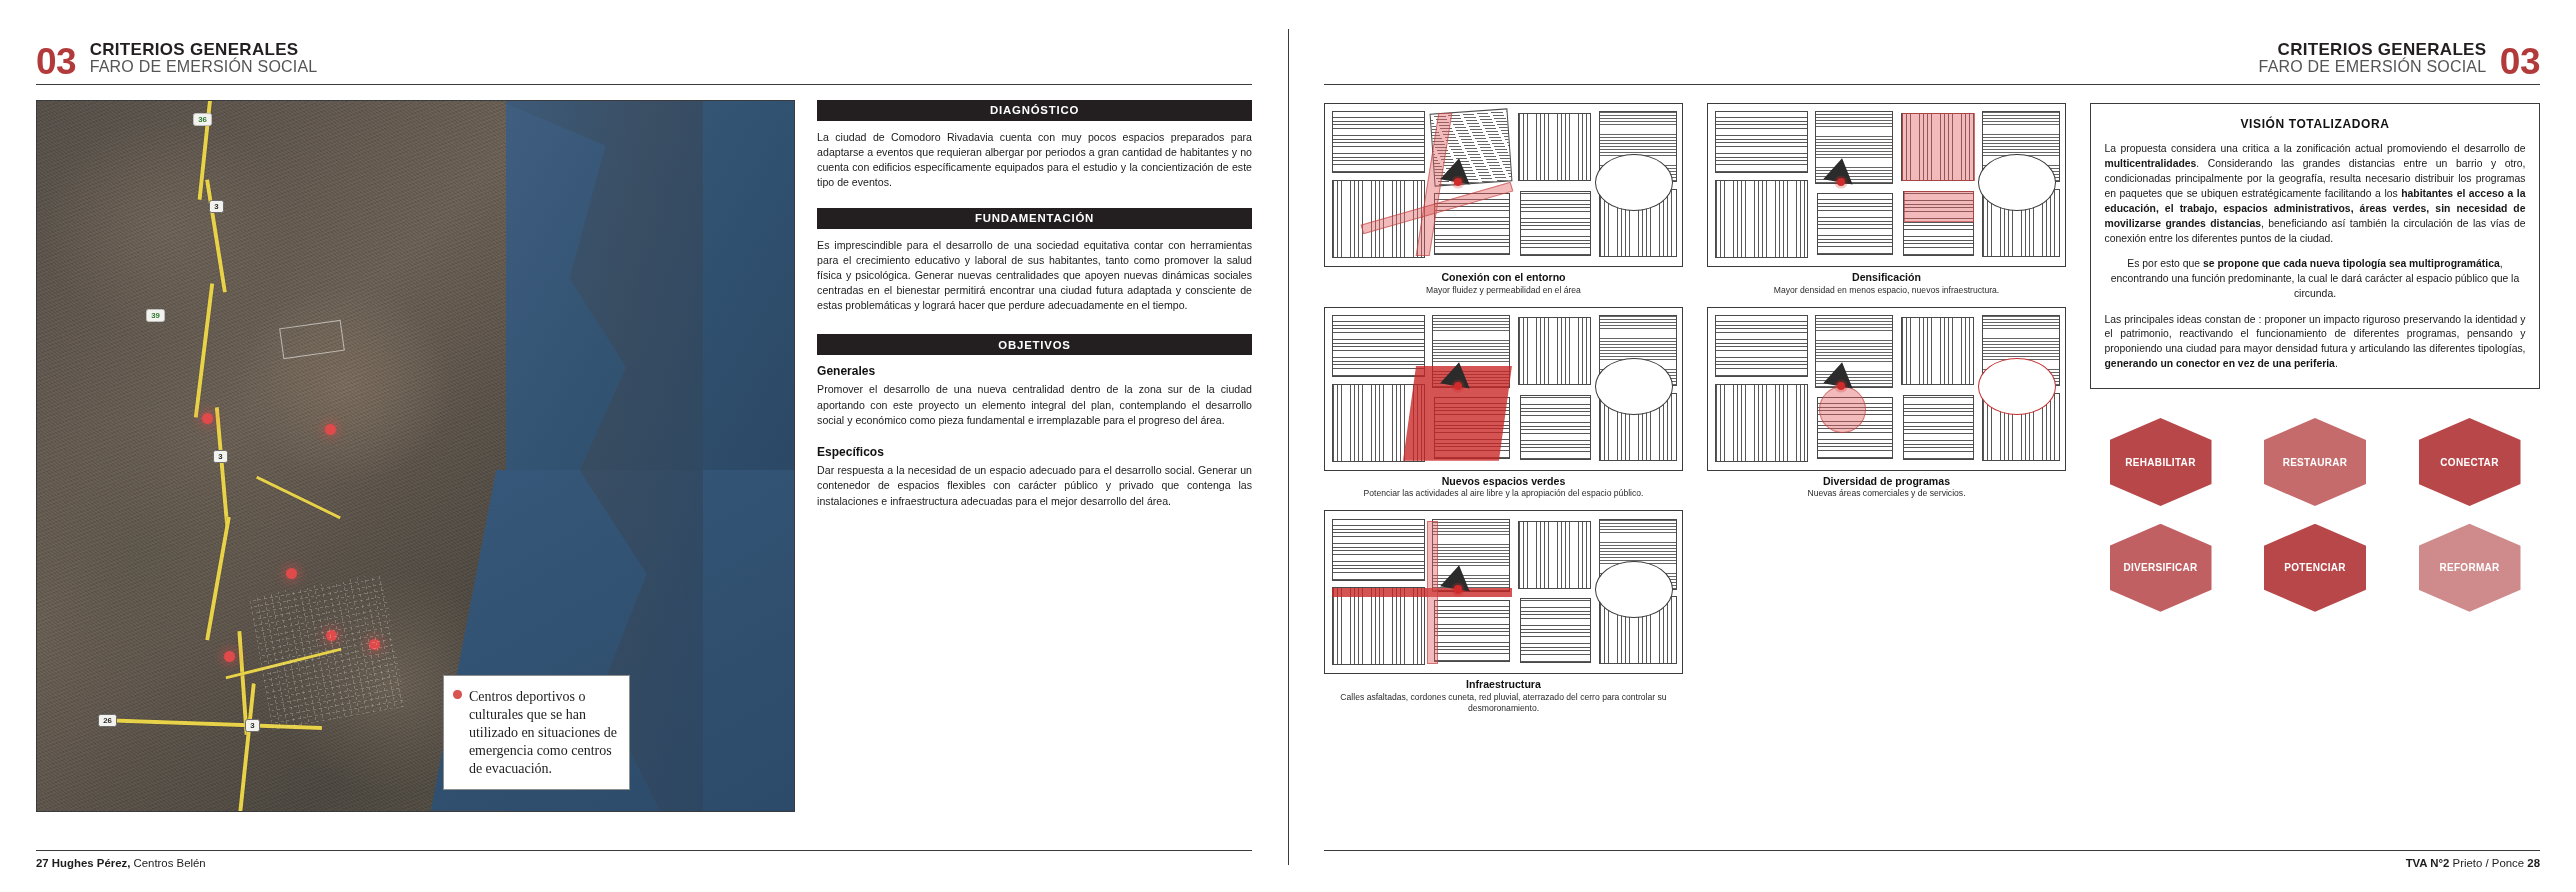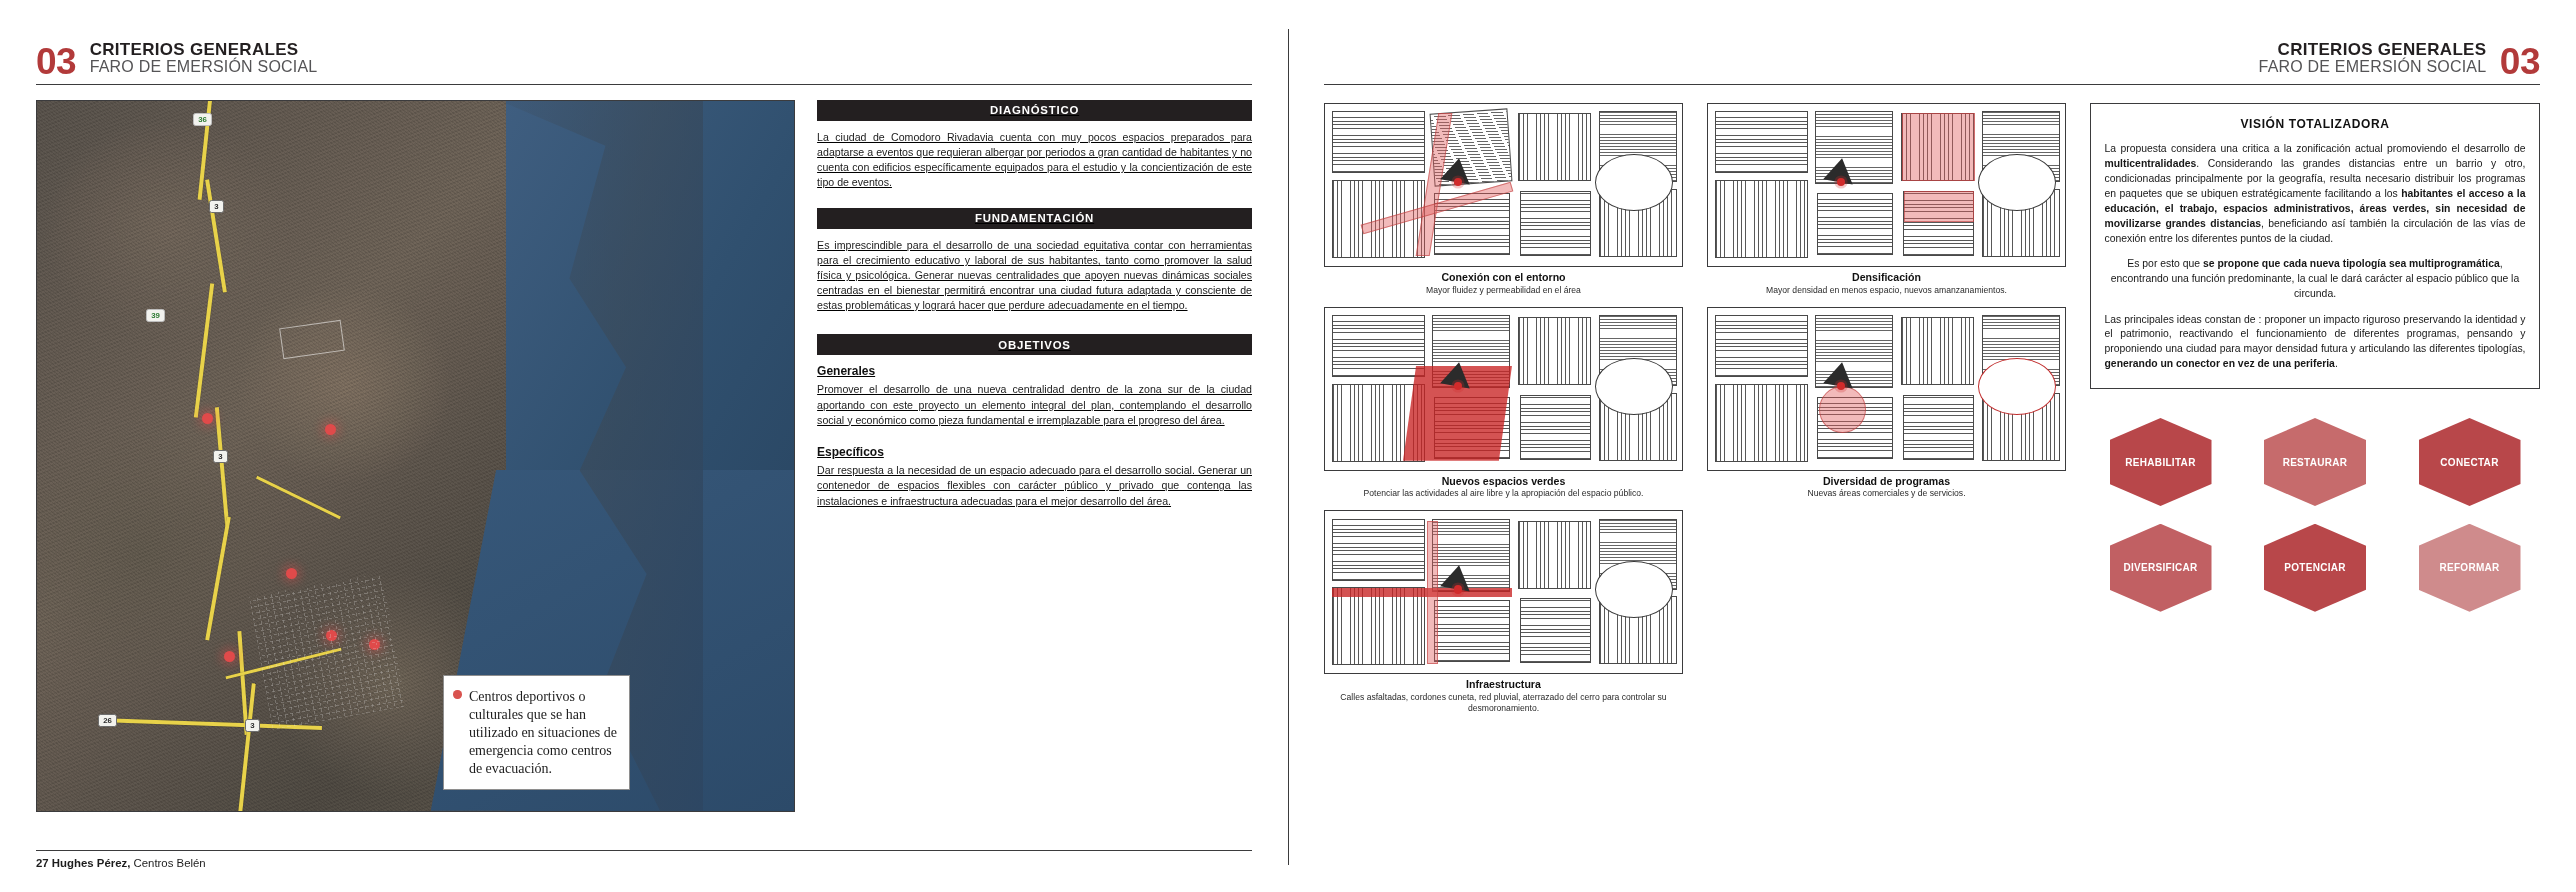--- a/index.html
+++ b/index.html
@@ -157,21 +157,21 @@
     flex: 0 0 auto;
   }
   .legend-text {
     font-size: 14px;
     line-height: 1.28;
     color: #1d1d1d;
     font-family: Liberation Serif, serif;
   }
 
   
-  .txtcol { width: 440px; text-decoration: underline; }
+  .txtcol { width: 440px; }
   .bar {
     background: #231f20;
     color: #ffffff;
     font-size: 11.4px;
     font-weight: bold;
     text-align: center;
     letter-spacing: 0.8px;
     padding: 4.7px 0 4.2px 0;
     margin-bottom: 9.3px;
   }
@@ -469,21 +469,21 @@
               <div class="blk d3" style="left:274px;top:7.3px;width:78px;height:71px;"></div>
               <div class="blk d2" style="left:274px;top:85px;width:78px;height:68px;"></div>
               <div class="ring" style="left:270px;top:50px;width:78px;height:57px;"></div>
               <div class="hl" style="left:194px;top:9.3px;width:73px;height:68px;"></div>
               <div class="hl" style="left:196px;top:87px;width:70px;height:31px;"></div>
               <div class="cone" style="left:117px;top:54px;transform:rotate(10deg);"></div>
               <div class="corepoint" style="left:129px;top:74px;"></div>
             </div>
             <div class="cap">
               <div class="cap-t">Densificación</div>
-              <div class="cap-s">Mayor densidad en menos espacio, nuevos amanzanamientos.</div>
+              <div class="cap-s">Mayor densidad en menos espacio, nuevos infraestructura.</div>
             </div>
           </div>
         </div>
 
         <div class="panel-row">
           <div class="panel">
             <div class="diagram">
               <div class="blk" style="left:7.3px;top:7.3px;width:93px;height:62px;"></div>
               <div class="blk d2" style="left:7.3px;top:76px;width:93px;height:78px;"></div>
               <div class="blk d3" style="left:107px;top:7.3px;width:78px;height:73px;"></div>
@@ -575,15 +575,18 @@
           <div class="hex" style="background:#b8474a;">
               <span>POTENCIAR</span>
             </div>
           <div class="hex" style="background:#cf8b8c;">
               <span>REFORMAR</span>
             </div>
         </div>
       </div>
     </div>
 
+    <div class="foot r">
+      <b>TVA N°2</b><span> Prieto / Ponce </span><b>28</b>
+    </div>
   </div>
 </div>
 
 
 </body></html>

